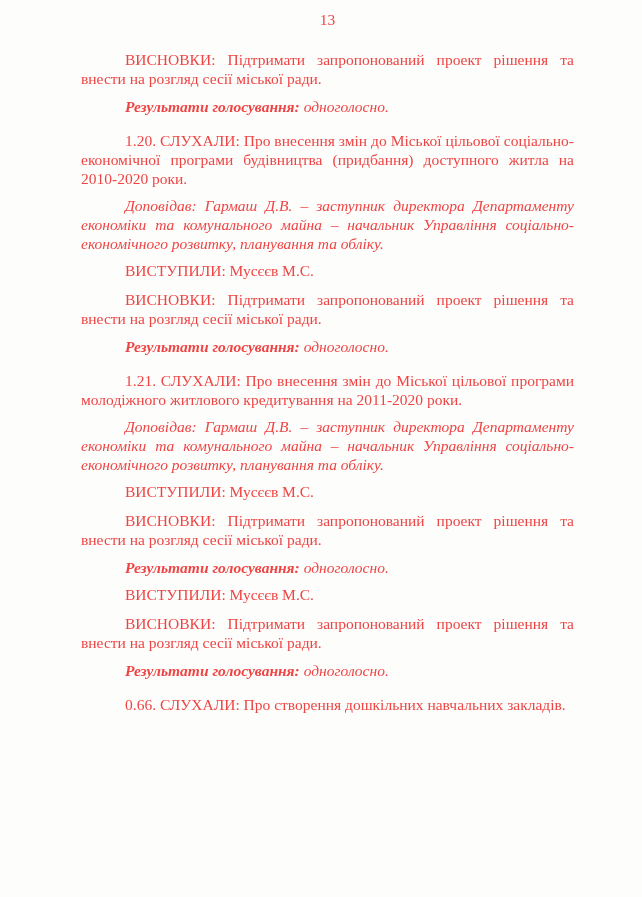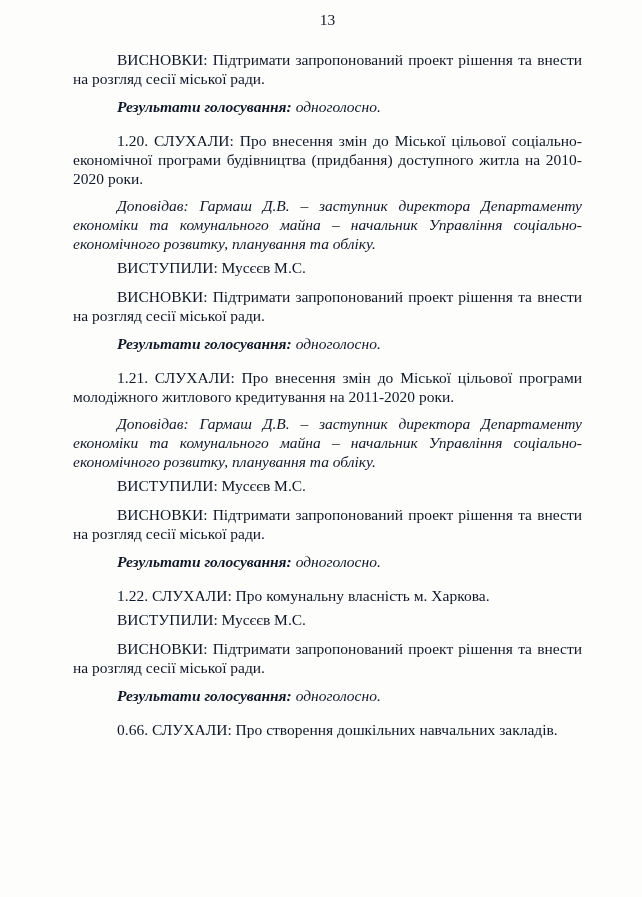--- a/index.html
+++ b/index.html
@@ -4,34 +4,34 @@
 <style>
   * { box-sizing: border-box; }
   html, body { margin: 0; padding: 0; }
   body {
     width: 642px; height: 897px;
     background: #fdfdfb;
   }
   .page {
     width: 642px; height: 897px;
     background: #fdfdfb;
-    color: #0f172a;
+    color: #ef4444;
     font-family: "Liberation Serif", "DejaVu Serif", serif;
     font-size: 15.5px;
     line-height: 19px;
     padding: 10px 60px 0 73px;
     overflow: hidden;
   }
   .page-number {
     text-align: center;
     margin: 0;
     font-size: 15.5px;
   }
   p.para {
-    margin: 0;
+    margin: 8px;
     text-align: justify;
     text-indent: 44px;
   }
   p.conclusion { margin-top: 10px; }
   p.vote       { margin-top: 9px;  font-style: italic; }
   p.heard      { margin-top: 15px; }
   p.reporter   { margin-top: 8px;  font-style: italic; }
   p.spoke      { margin-top: 5px;  }
   p.first      { margin-top: 21px; }
   p.vote .label { font-weight: bold; }
@@ -96,24 +96,20 @@
   <p class="para conclusion">
     <span class="label">ВИСНОВКИ:</span>
     <span>Підтримати запропонований проект рішення та внести на розгляд сесії міської ради.</span>
   </p>
 
   <p class="para vote">
     <span class="label">Результати голосування:</span>
     <span>одноголосно.</span>
   </p>
 
-  <p class="para heard">
-    <span class="label">1.22. СЛУХАЛИ:</span>
-    <span>Про комунальну власність м. Харкова.</span>
-  </p>
 
 
   <p class="para spoke">
     <span class="label">ВИСТУПИЛИ:</span>
     <span>Мусєєв М.С.</span>
   </p>
 
   <p class="para conclusion">
     <span class="label">ВИСНОВКИ:</span>
     <span>Підтримати запропонований проект рішення та внести на розгляд сесії міської ради.</span>

